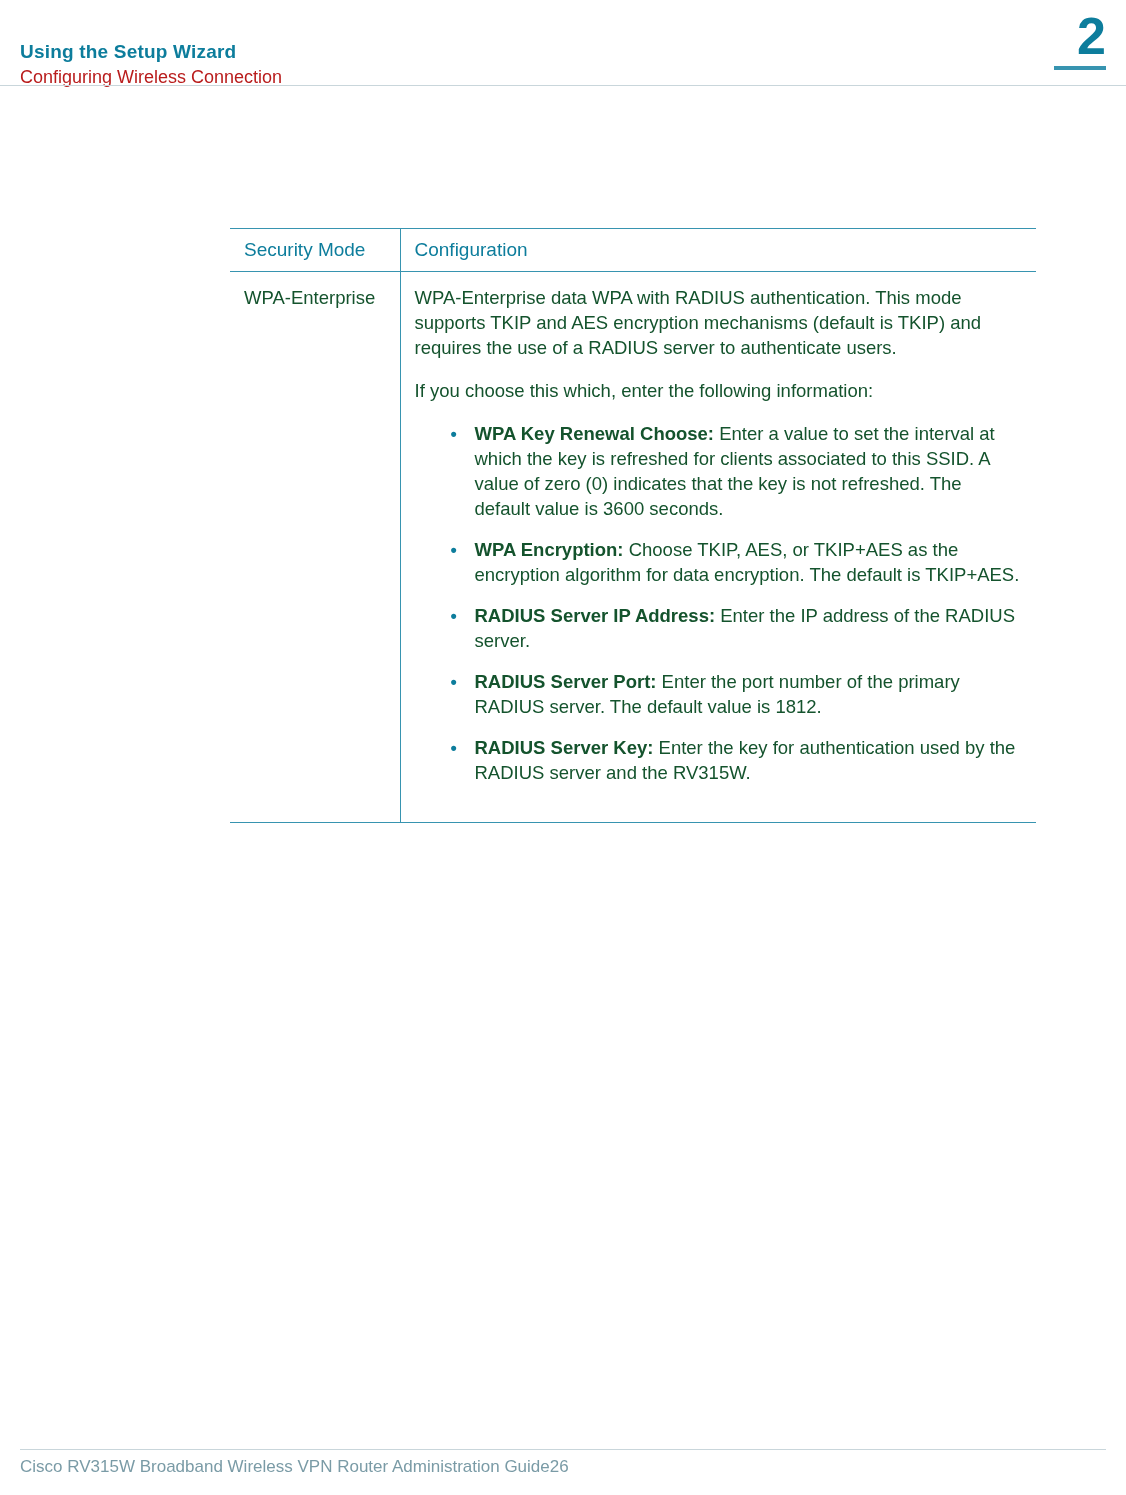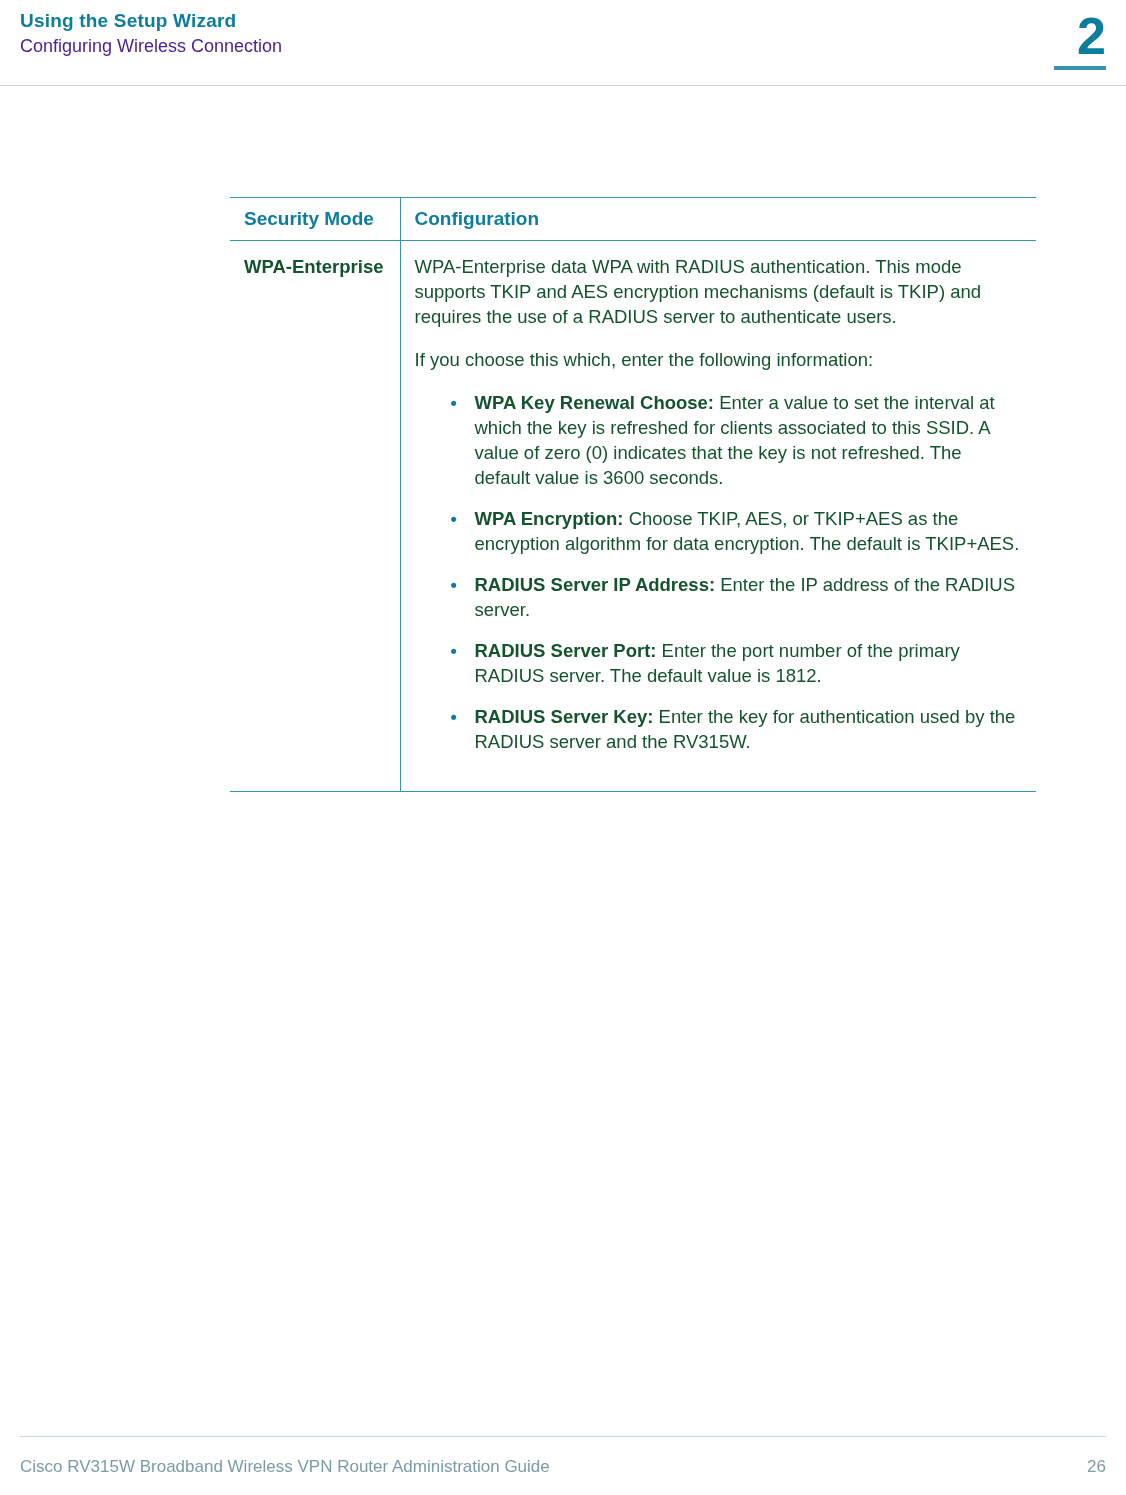--- a/index.html
+++ b/index.html
@@ -15,23 +15,24 @@
       background: #fff;
     }
     .header {
       padding: 10px 20px 0 20px;
     }
     .header-title {
       color: #0d7d9c;
       font-size: 19px;
       font-weight: bold;
       letter-spacing: 0.2px;
+      margin-top: 31px;
     }
     .header-subtitle {
-      color: #4c1d95;
+      color: #b91c1c;
       font-size: 18px;
       margin-top: 4px;
     }
     .chapter-number {
       position: absolute;
       right: 20px;
       top: 6px;
       color: #0d7d9c;
       font-size: 52px;
       font-weight: bold;
@@ -65,35 +66,35 @@
       width: 100%;
       border-collapse: collapse;
     }
     .security-table th {
       text-align: left;
       padding: 10px 14px;
       border-top: 1.5px solid #3794b0;
       border-bottom: 1.5px solid #3794b0;
       color: #0d7d9c;
       font-size: 19px;
-      font-weight: bold;
+      font-weight: normal;
       vertical-align: top;
     }
     .security-table td {
       padding: 14px 14px 18px 14px;
       border-bottom: 1.5px solid #3794b0;
       vertical-align: top;
       font-size: 18.5px;
       color: #14532d;
       line-height: 1.35;
     }
     .security-table .col1 {
       width: 170px;
       border-right: 1px solid #3794b0;
-      font-weight: bold;
+      font-weight: normal;
     }
     .security-table th.col1 {
       border-right: 1px solid #3794b0;
     }
     .security-table td p {
       margin-bottom: 18px;
     }
     .security-table td p:last-child {
       margin-bottom: 0;
     }
@@ -120,23 +121,22 @@
     }
     .bullet-list li .label {
       font-weight: bold;
     }
     .footer {
       position: absolute;
       bottom: 18px;
       left: 20px;
       right: 20px;
       border-top: 1px solid #c9d6db;
-      padding-top: 20px;
+      padding-top: 7px;
       display: flex;
-      justify-content: space-between;
       color: #7a9ba6;
       font-size: 17px;
     }
   </style>
 </head>
 <body>
 
 <div class="header">
   <div class="header-title">Using the Setup Wizard</div>
   <div class="header-subtitle">Configuring Wireless Connection</div>

